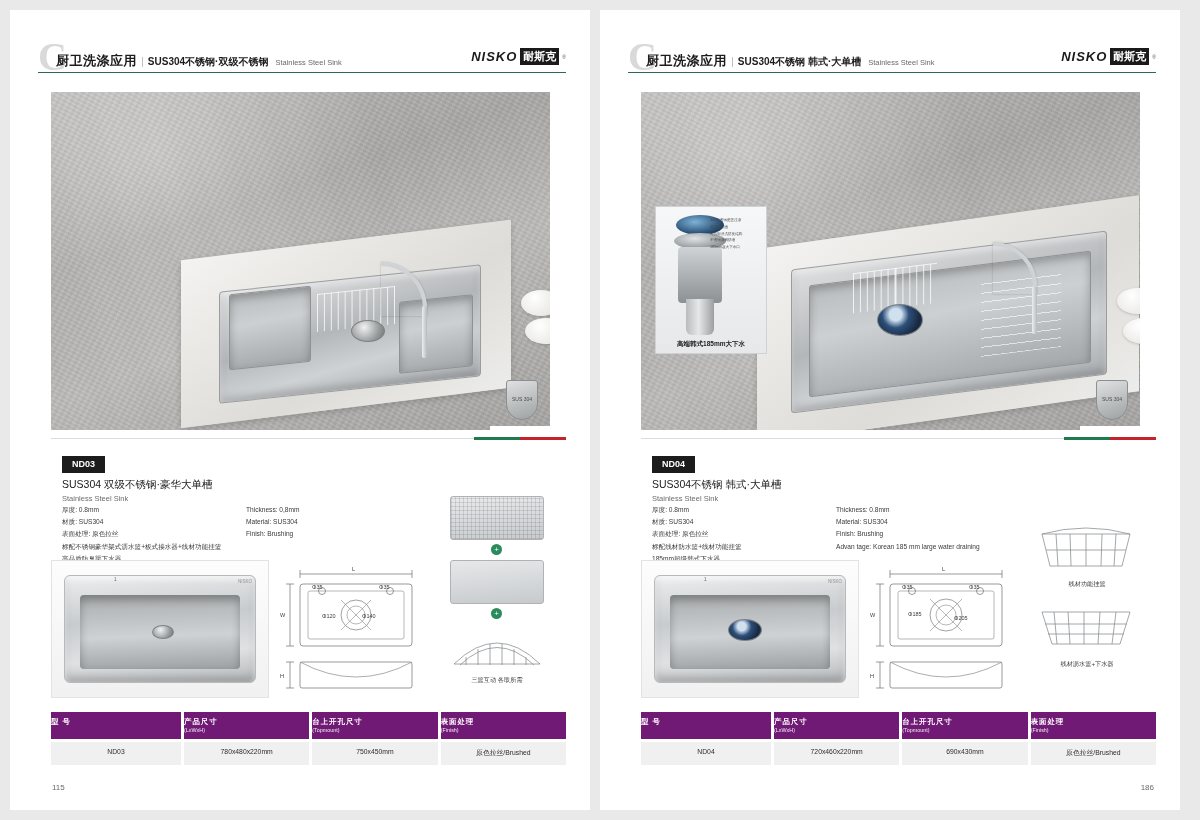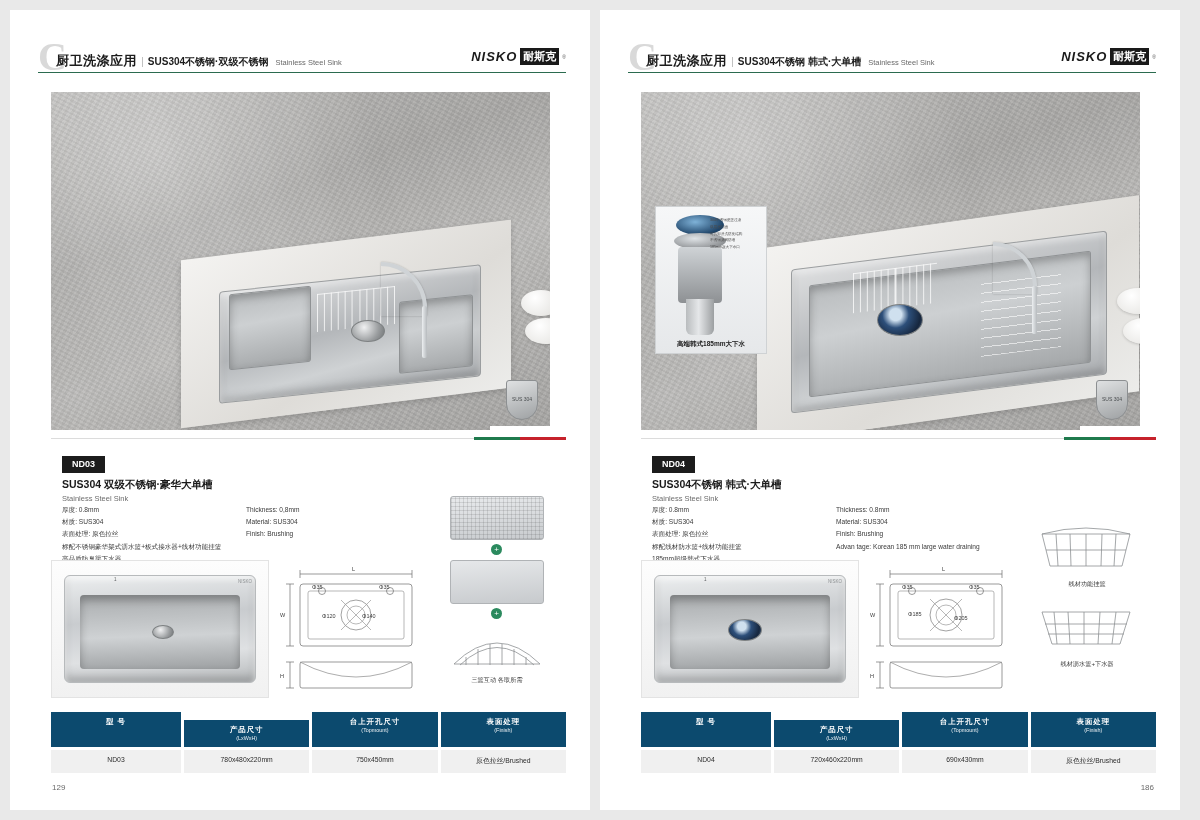--- a/index.html
+++ b/index.html
@@ -149,21 +149,21 @@
   .sect-rule .grn { position:absolute; right:46px; top:-1px; width:46px; height:3px; background:#1f7a4d; }
 
   
   .tag {
     position:absolute; left:52px; top:446px;
     background:#1c1c1c; color:#fff;
     font-size:9px; font-weight:bold;
     padding:3px 10px 4px;
   }
   .titles { position:absolute; left:52px; top:468px; }
-  .titles .cn { font-size:10.5px; font-weight:bold; color:#1a1a1a; }
+  .titles .cn { font-size:10.5px; font-weight:normal; color:#1a1a1a; }
   .titles .en { font-size:7.5px; color:#6d6d6d; margin-top:2px; }
 
   
   .spec-cn { position:absolute; left:52px; top:494px; width:170px; }
   .spec-en { position:absolute; left:236px; top:494px; width:190px; }
   .spec-cn div, .spec-en div { font-size:6.6px; line-height:1.85; color:#3a3a3a; white-space:nowrap; }
 
   
   .render {
     position:absolute; left:41px; top:550px; width:218px; height:138px;
@@ -197,30 +197,30 @@
   .acc-plus {
     position:absolute; left:49px; width:11px; height:11px; border-radius:50%;
     background:#2b8a5e; color:#fff; font-size:8px; line-height:11px; text-align:center;
   }
   .acc-cap { position:absolute; left:0; right:0; text-align:center; font-size:6.2px; color:#3a3a3a; }
 
   
   .tbl { position:absolute; left:41px; top:702px; right:24px; }
   .tbl-row { display:flex; gap:3px; }
   .tbl-row.head > div {
-    background:#0c4a6e; color:#fff;
-    padding:5px 0 6px; text-align:center;
+    background:#701a75; color:#fff;
+    padding:5px 0 6px; 
   }
   .tbl-row.body > div {
     background:#f0f0f0; color:#2c2c2c;
     padding:6px 0 7px; text-align:center; margin-top:3px;
     font-size:6.8px;
   }
   .tbl .c1 { flex:0 0 130px; }
-  .tbl .c2 { flex:1;margin-top:8px; }
+  .tbl .c2 { flex:1; }
   .tbl .c3 { flex:1; }
   .tbl .c4 { flex:1; }
   .tbl-row.head .l1 { font-size:7.4px; font-weight:bold; display:block; letter-spacing:1px; }
   .tbl-row.head .l2 { font-size:5.4px; display:block; opacity:.92; }
 
   .folio { position:absolute; bottom:18px; font-size:8px; color:#6a6a6a; }
   .folio.l { left:42px; }
   .folio.r { right:26px; }
 </style>
 </head>
@@ -378,21 +378,21 @@
         </div>
       </div>
       <div class="tbl-row body">
         <div class="c1">ND03</div>
         <div class="c2">780x480x220mm</div>
         <div class="c3">750x450mm</div>
         <div class="c4">原色拉丝/Brushed</div>
       </div>
     </div>
 
-    <div class="folio l">129</div>
+    <div class="folio l">115</div>
   </div>
 
   <div class="page right">
 
     <div class="hdr">
       <div class="hdr-c">C</div>
       <div class="hdr-txt">
         <span class="t1">厨卫洗涤应用</span>
         <span class="hdr-bar">|</span>
         <span class="t2">SUS304不锈钢 韩式·大单槽</span>

